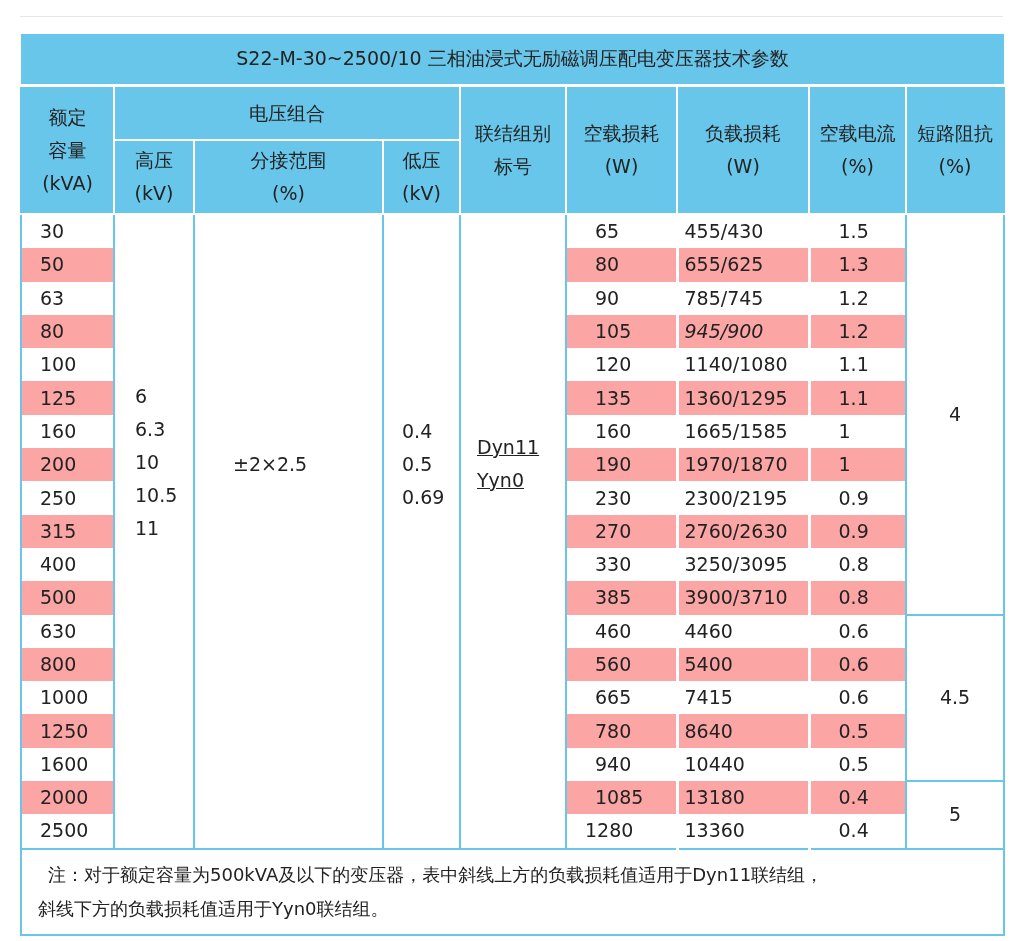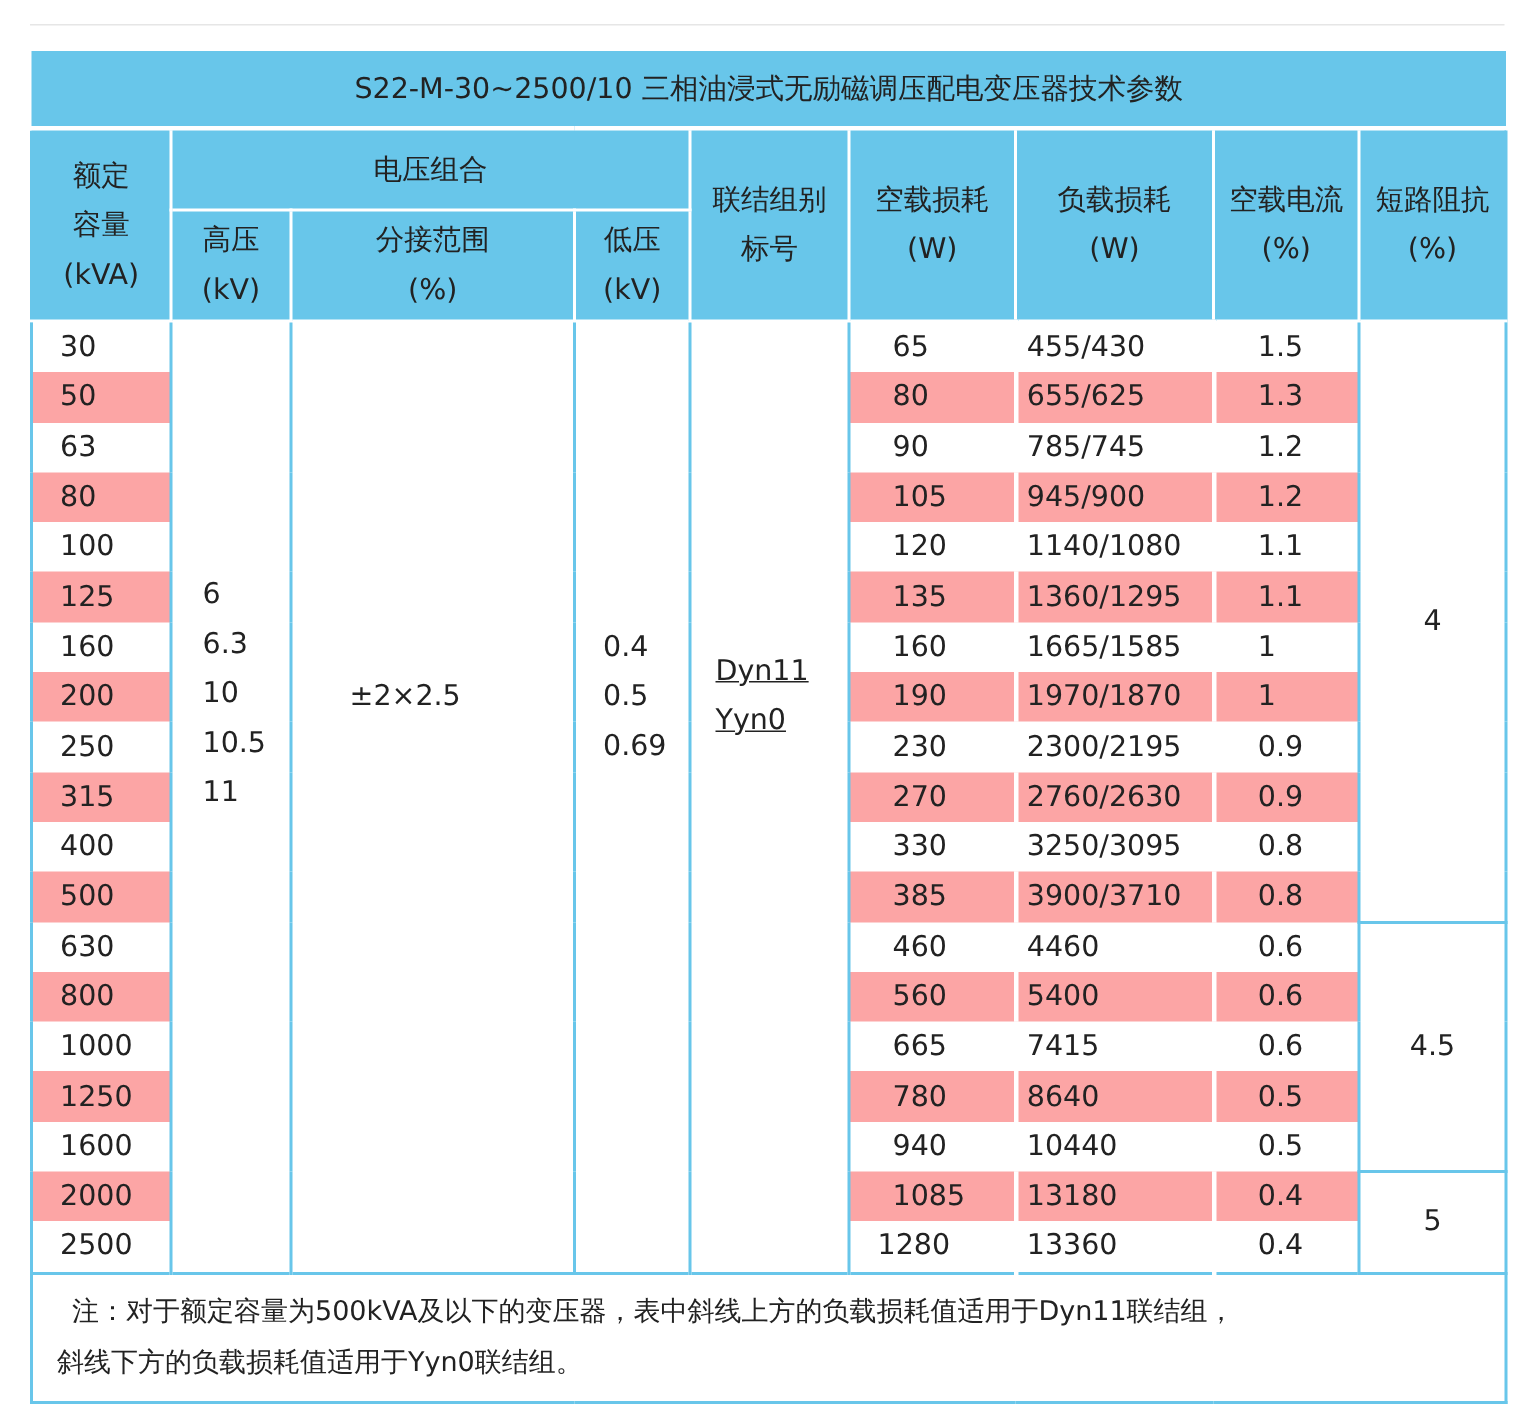--- a/index.html
+++ b/index.html
@@ -120,21 +120,21 @@
         </tr>
         <tr>
           <td class="num">63</td>
           <td class="num" style="padding-left: 28px; margin-top: 23px;">90</td>
           <td class="num gap-l" style="padding-left: 6px;">785/745</td>
           <td class="num gap-l" style="padding-left: 28px;">1.2</td>
         </tr>
         <tr>
           <td class="num stripe">80</td>
           <td class="num stripe" style="padding-left: 28px;">105</td>
-          <td class="num stripe gap-l" style="padding-left: 6px;">945/900</td>
+          <td class="num stripe gap-l" style="padding-left: 6px; font-style: italic;">945/900</td>
           <td class="num stripe gap-l" style="padding-left: 28px;">1.2</td>
         </tr>
         <tr>
           <td class="num">100</td>
           <td class="num" style="padding-left: 28px;">120</td>
           <td class="num gap-l" style="padding-left: 6px;">1140/1080</td>
           <td class="num gap-l" style="padding-left: 28px;">1.1</td>
         </tr>
         <tr>
           <td class="num stripe">125</td>

